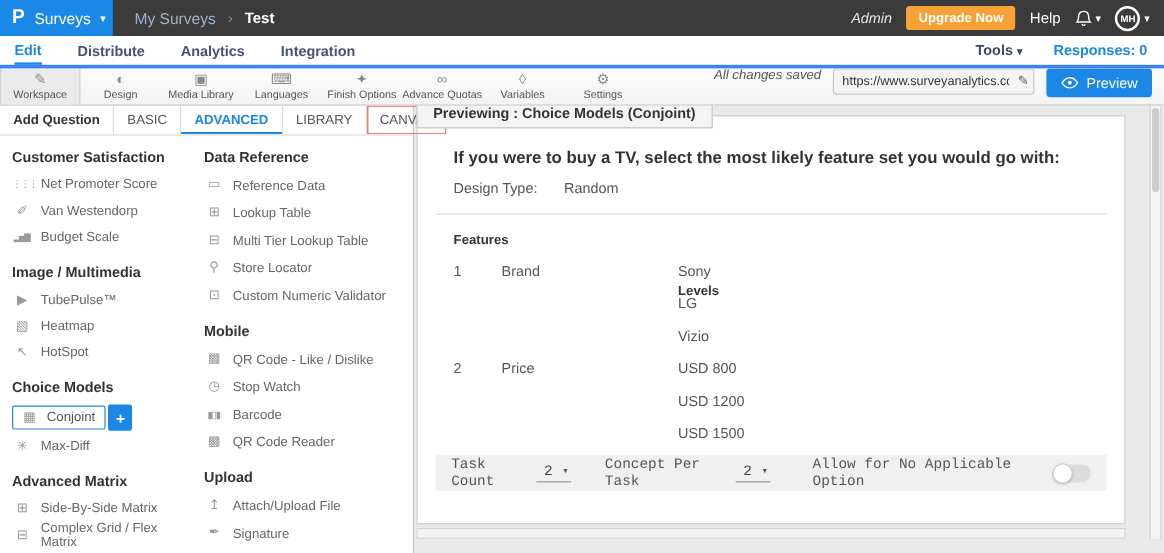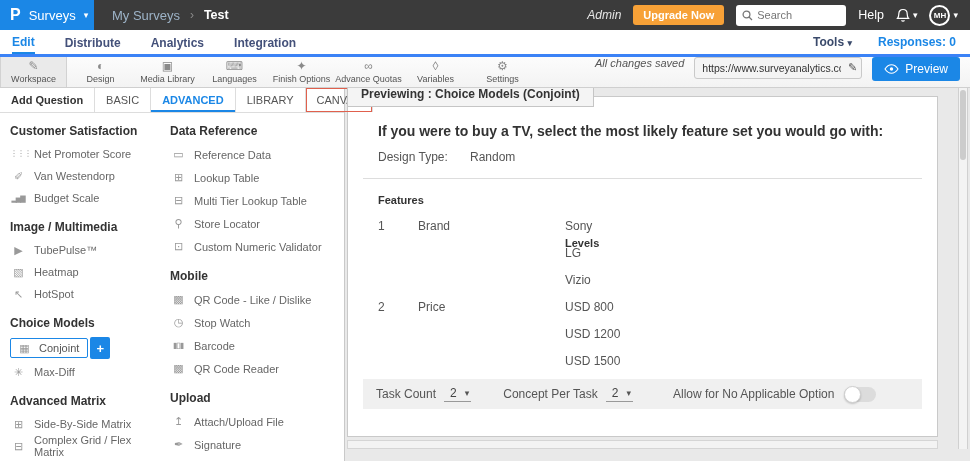--- a/index.html
+++ b/index.html
@@ -97,21 +97,21 @@
   .card { position:absolute; left:2px; top:8px; width:591px; height:341px; background:#fff;
           border:1px solid #c9c9c9; z-index:4; }
   .q-title { position:absolute; left:30px; top:26px; right:24px; font-size:14px;
              font-weight:bold; color:#333; }
   .design-label { position:absolute; left:30px; top:53px; font-size:12px; color:#555; }
   .design-value { position:absolute; left:122px; top:53px; font-size:12px; color:#555; }
   .divider { position:absolute; left:15px; right:15px; top:81px; border-top:1px solid #ddd; }
   .th { position:absolute; font-size:11px; font-weight:bold; color:#333; }
   .td { position:absolute; font-size:12px; color:#555; }
   .optbar { position:absolute; left:15px; right:15px; top:282px; height:30px; background:#f0f0f0;
-            display:flex; align-items:center; padding:0 13px; font-size:12px; color:#555; }
+            display:flex; align-items:center; padding:0 13px; font-size:12px; color:#555;font-family:Liberation Mono, monospace; }
   .optval { display:inline-flex; align-items:center; gap:8px; border-bottom:1px solid #999;
             padding:0 2px 1px 6px; margin-left:8px; cursor:pointer; color:#444; }
   .optval .caret { color:#555; }
   .optgap1 { width:32px; } .optgap2 { width:40px; }
   .toggle { width:32px; height:15px; border-radius:8px; background:#dcdcdc; margin-left:10px;
             position:relative; cursor:pointer; flex:none; }
   .knob { position:absolute; left:0; top:-1px; width:17px; height:17px; border-radius:50%;
           background:#fff; border:1px solid #cfcfcf; box-shadow:0 1px 2px rgba(0,0,0,.2); }
 
   
@@ -134,29 +134,20 @@
     <span class="caret">▾</span>
   </div>
   <div class="crumbs">
     <span class="crumb-sec">My Surveys</span>
     <span class="crumb-sep">›</span>
     <span class="crumb-cur">Test</span>
   </div>
   <div class="top-right">
     <span class="admin">Admin</span>
     <button class="upgrade">Upgrade Now</button>
-    <div class="searchbox">
-      <span>
-        <svg width="11" height="11" viewBox="0 0 11 11">
-            <circle cx="4.5" cy="4.5" r="3.4" fill="none" stroke="#777" stroke-width="1.3"></circle>
-            <line x1="7" y1="7" x2="10" y2="10" stroke="#777" stroke-width="1.3"></line>
-          </svg>
-      </span>
-      <input placeholder="Search" style="">
-    </div>
     <span class="help">Help</span>
     <span class="bellwrap">
       <span>
         <svg width="14" height="15" viewBox="0 0 14 15">
             <path d="M7 1.5c-2.6 0-4.2 1.9-4.2 4.4 0 3-1.3 4.4-1.3 4.4h11s-1.3-1.4-1.3-4.4C11.2 3.4 9.6 1.5 7 1.5z" fill="none" stroke="#fff" stroke-width="1.2"></path>
             <path d="M5.6 12.2a1.5 1.5 0 0 0 2.8 0" fill="none" stroke="#fff" stroke-width="1.2"></path>
           </svg>
       </span>
       <span class="caret">▾</span>
     </span>

